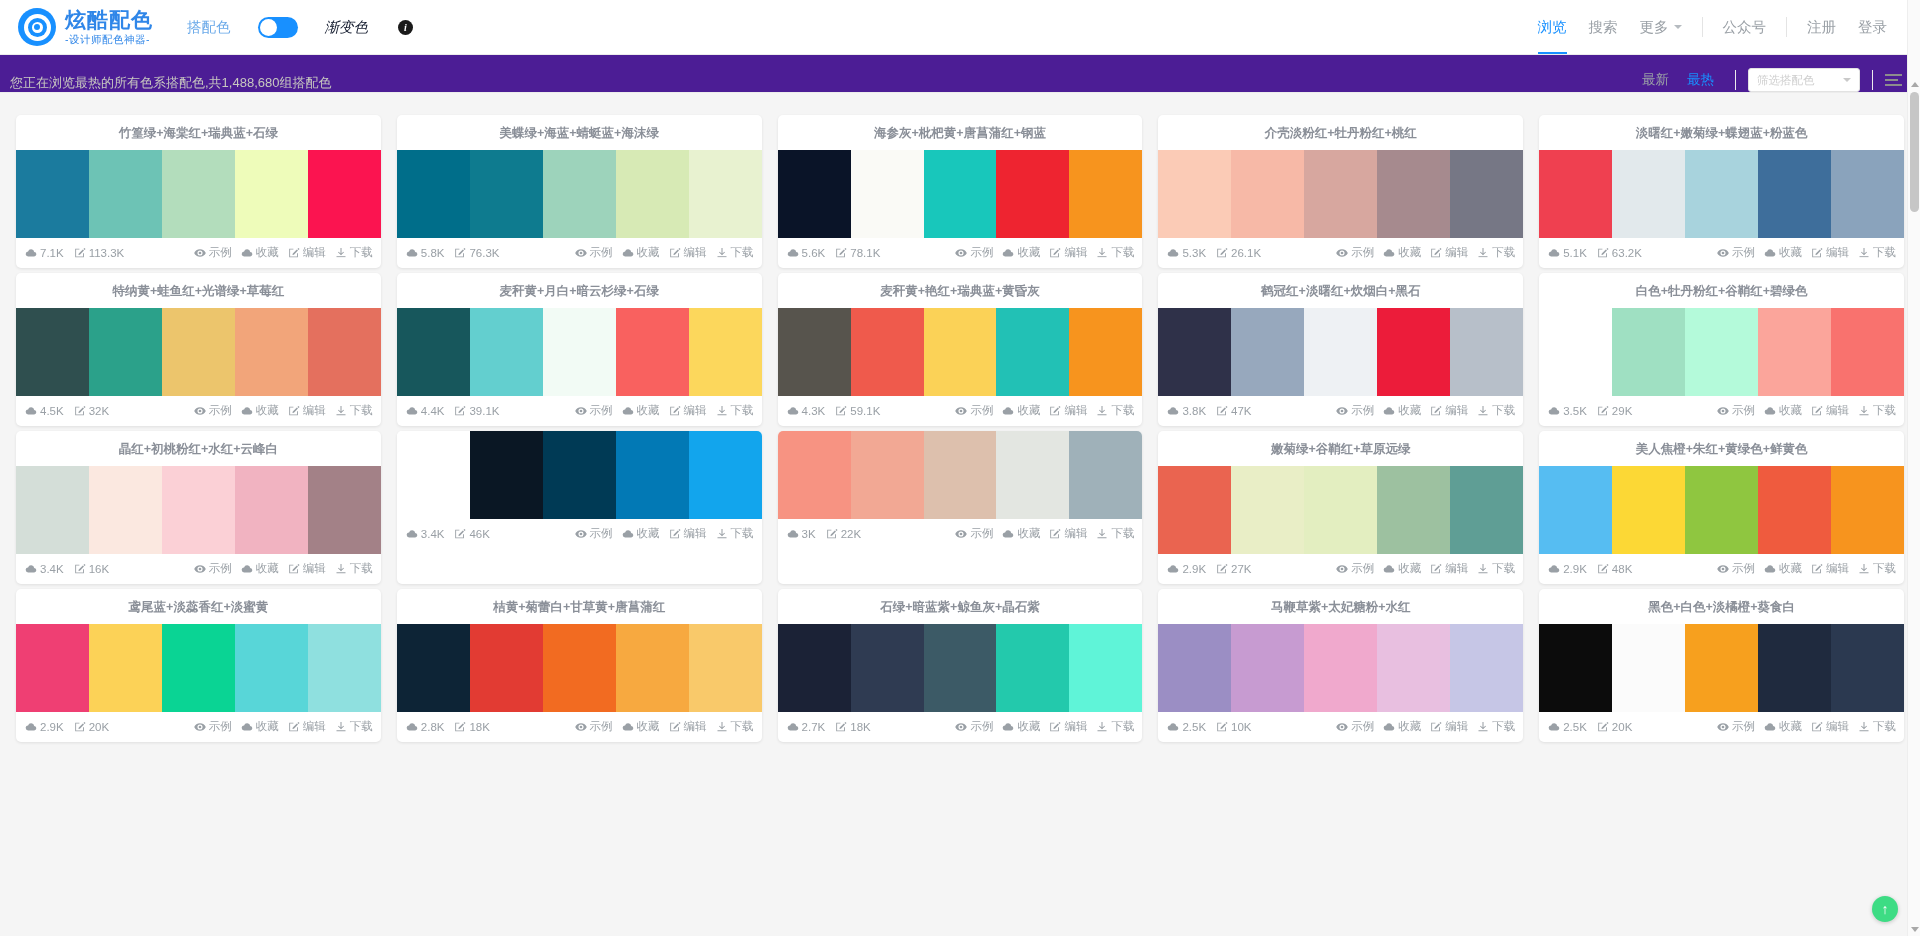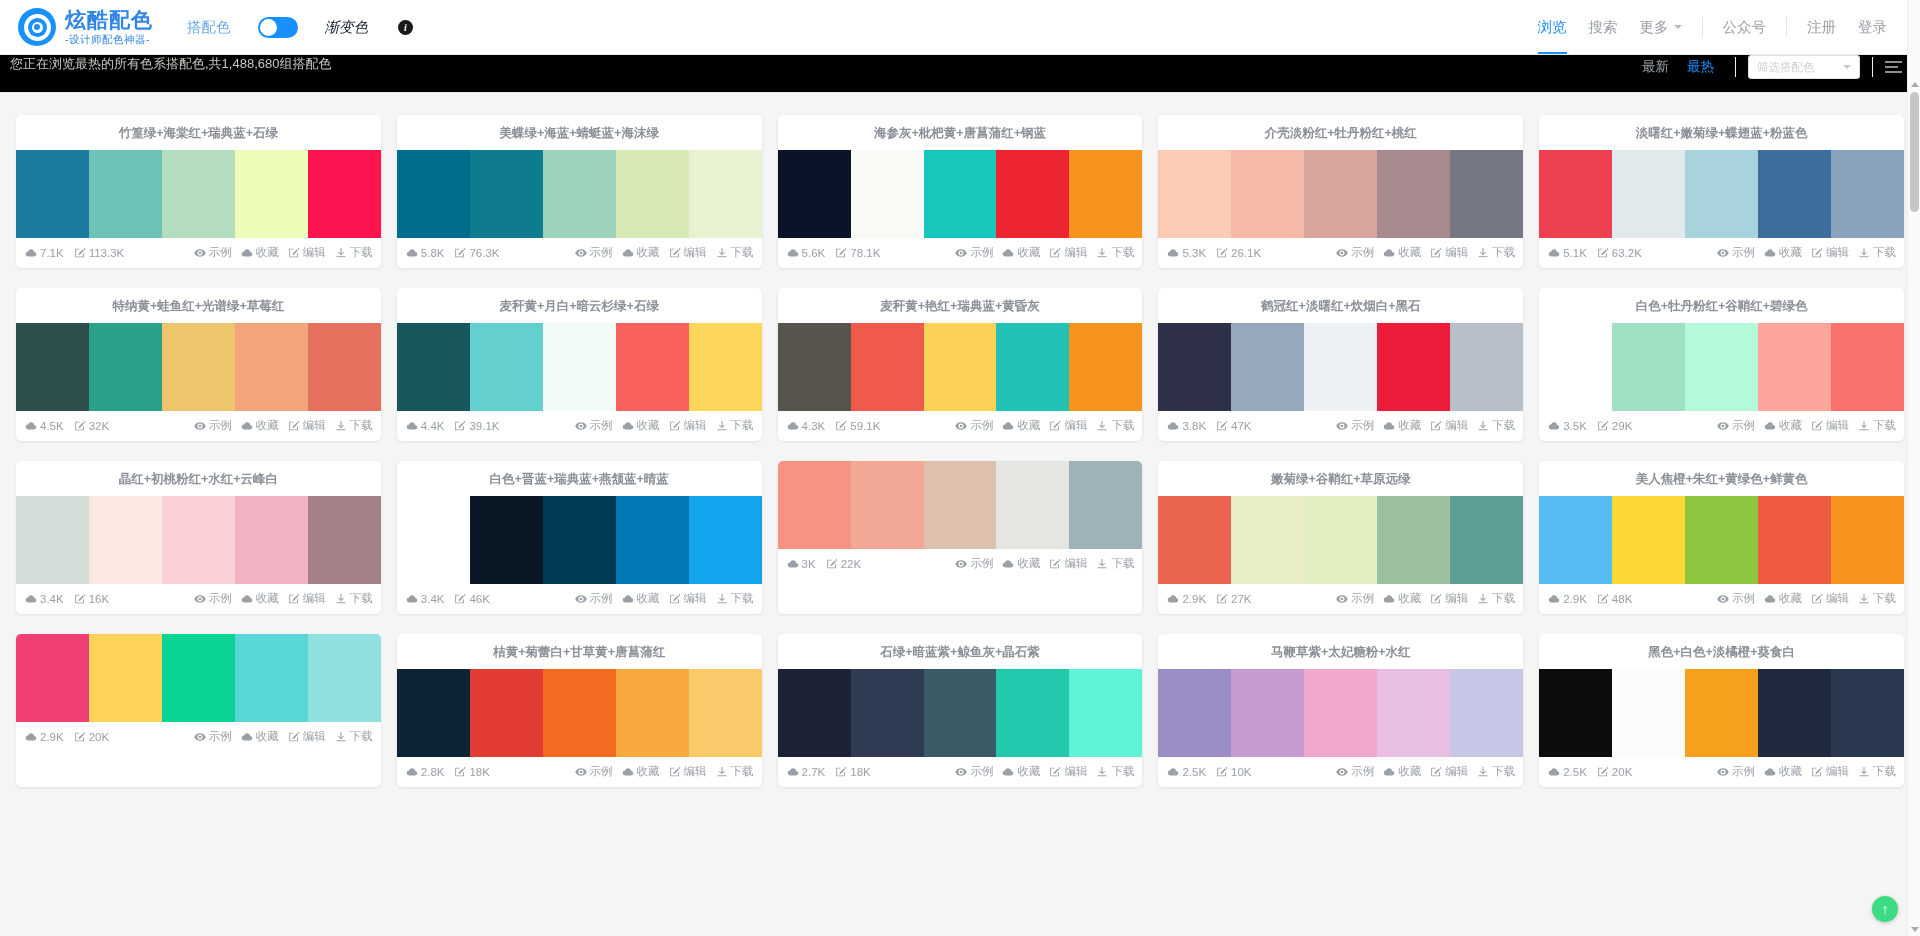--- a/index.html
+++ b/index.html
@@ -94,23 +94,23 @@
   }
   .caret {
     display: inline-block; width: 0; height: 0; margin-left: 5px;
     border-left: 4px solid transparent; border-right: 4px solid transparent;
     border-top: 4px solid #b6bbc0;
   }
   .nav-sep { width: 1px; height: 20px; background: #e4e4e4; margin: 0 9px; }
 
   
   .subheader {
-    height: 38px; background: #000000;
+    height: 38px; background: #4c1d95;
     border-bottom: 1px solid #ececec;
-    display: flex; align-items: flex-start;
+    display: flex; align-items: flex-end;
     padding: 0 18px 0 10px;
     position: relative;
   }
   .sub-desc { font-size: 13px; color: #c8c8c0; }
   .sub-right { margin-left: auto; display: flex; align-items: center; }
   .sort-item {
     font-size: 13.5px; color: #9aa0a6; cursor: pointer; padding: 0 9px;
   }
   .sort-item.active { color: #1890ff; }
   .sub-sep { width: 1px; height: 20px; background: #ececec; margin: 0 12px; }
@@ -135,21 +135,21 @@
   
   .content {
     position: relative;
     width: 1920px; height: 843px;
     overflow: hidden;
     padding: 22px 16px 0 16px;
   }
   .grid {
     display: grid;
     grid-template-columns: repeat(5, 1fr);
-    gap: 20px 16px;
+    gap: 5px 16px;
   }
   .card {
     background: #fff;
     border-radius: 5px;
     box-shadow: 0 1px 3px rgba(0,0,0,0.09);
     overflow: hidden;
     padding-bottom: 6px;
   }
   .card-title {
     text-align: center;
@@ -996,21 +996,20 @@
                   <path d="M7.3 1.4v7.2L4.9 6.2 4 7.1 8 11l4-3.9-.9-.9-2.4 2.4V1.4z"></path>
                   <path d="M2 12.3h12v1.2H2z"></path>
                 </svg>
               </span>
               <span>下载</span>
             </span>
       </span>
     </div>
   </div>
   <div class="card">
-    <div class="card-title">白色+晋蓝+瑞典蓝+燕颔蓝+晴蓝</div>
     <div class="swatches">
       <div class="swatch" style="background:#ffffff" title="#ffffff"></div>
           <div class="swatch" style="background:#0a1724" title="#0a1724"></div>
           <div class="swatch" style="background:#003a55" title="#003a55"></div>
           <div class="swatch" style="background:#0279b5" title="#0279b5"></div>
           <div class="swatch" style="background:#12a5ed" title="#12a5ed"></div>
     </div>
     <div class="card-foot">
       <span class="stat">
             <span class="ico">
@@ -1259,20 +1258,21 @@
                   <path d="M7.3 1.4v7.2L4.9 6.2 4 7.1 8 11l4-3.9-.9-.9-2.4 2.4V1.4z"></path>
                   <path d="M2 12.3h12v1.2H2z"></path>
                 </svg>
               </span>
               <span>下载</span>
             </span>
       </span>
     </div>
   </div>
   <div class="card">
+    <div class="card-title">鸢尾蓝+淡蕊香红+淡蜜黄</div>
     <div class="swatches">
       <div class="swatch" style="background:#ef3f73" title="#ef3f73"></div>
           <div class="swatch" style="background:#fcd257" title="#fcd257"></div>
           <div class="swatch" style="background:#0ad494" title="#0ad494"></div>
           <div class="swatch" style="background:#58d6d8" title="#58d6d8"></div>
           <div class="swatch" style="background:#8fe0df" title="#8fe0df"></div>
     </div>
     <div class="card-foot">
       <span class="stat">
             <span class="ico">

